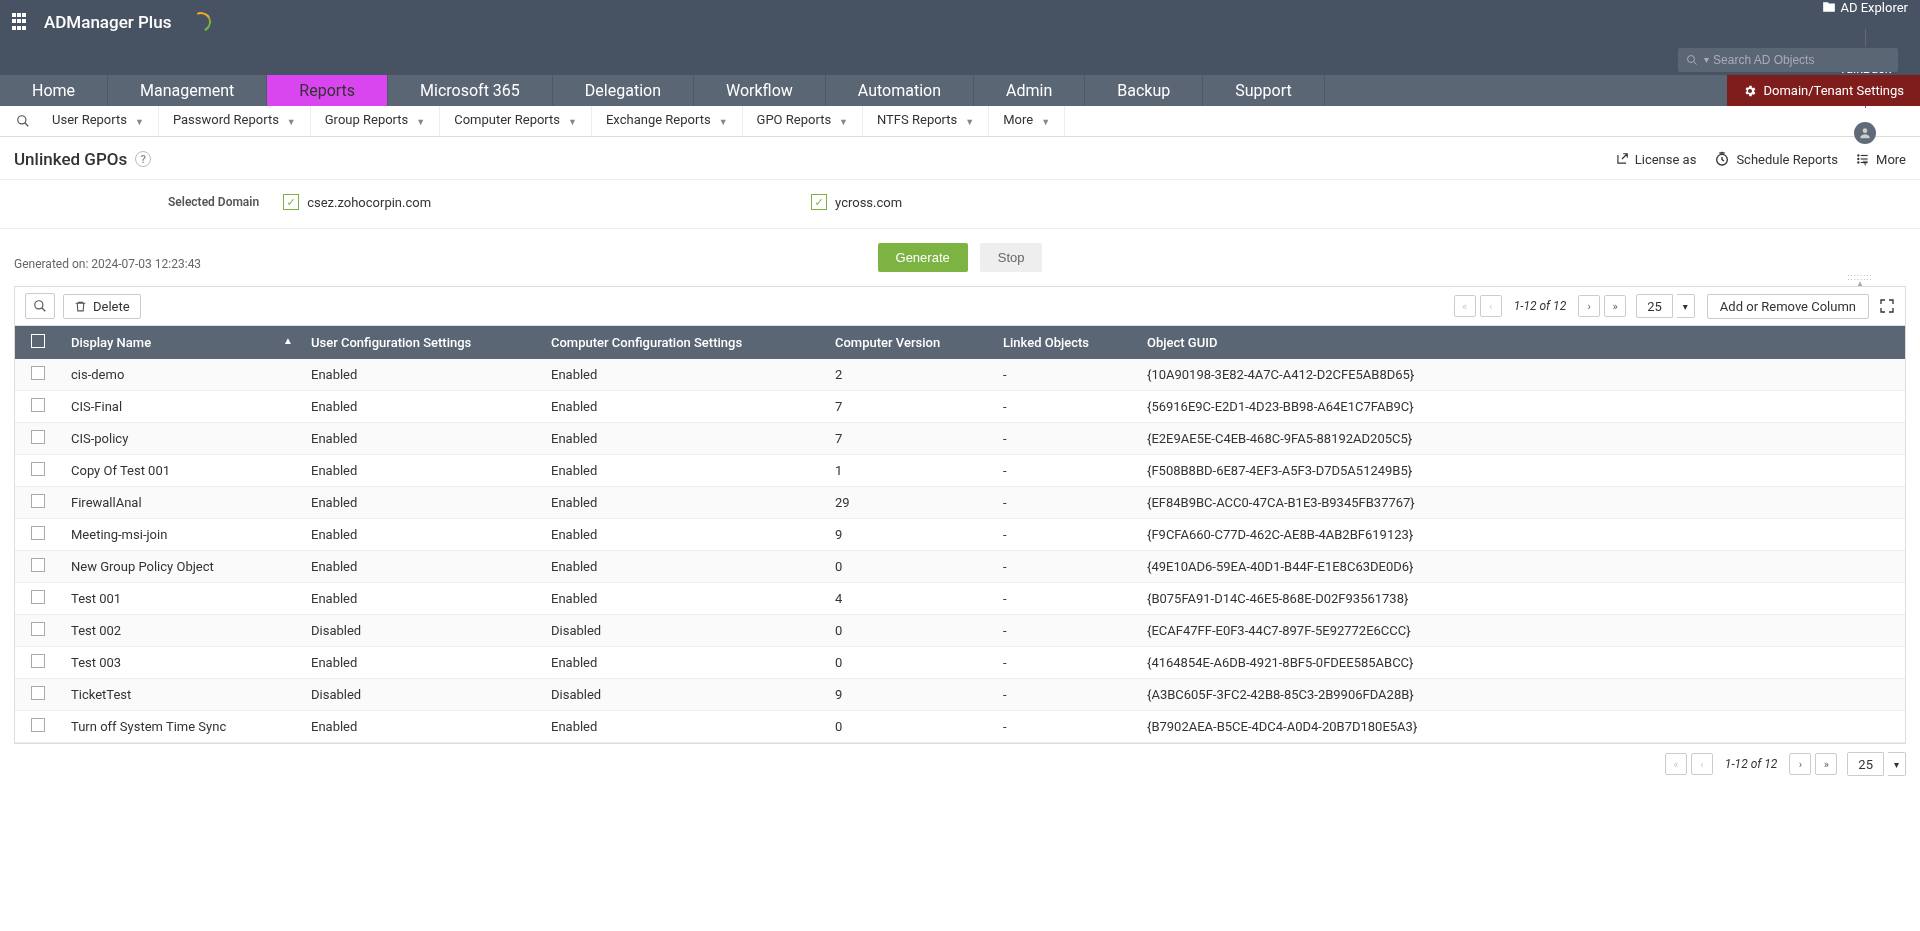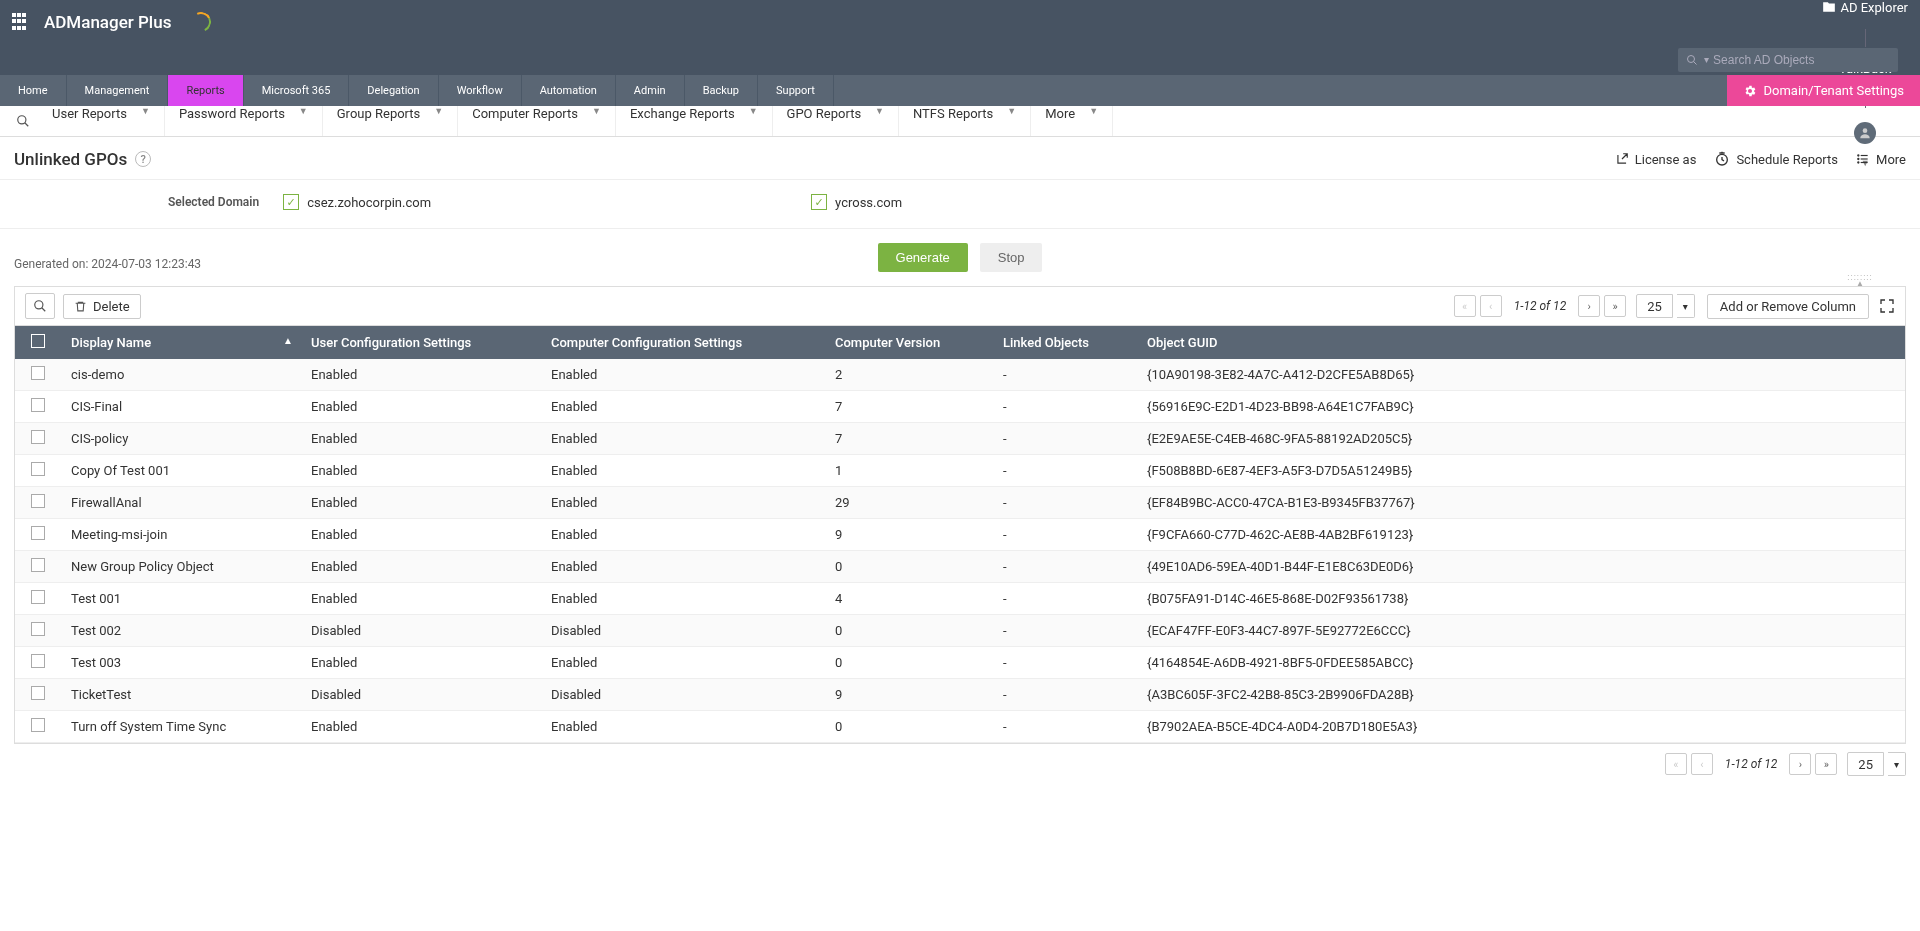--- a/index.html
+++ b/index.html
@@ -22,30 +22,30 @@
 
 .secondbar { background: #475362; display: flex; align-items: center; height: 31px; padding-right: 12px; }
 .secondbar .spacer { flex: 1; }
 .search-box { background: #5a6674; display: flex; align-items: center; height: 24px; padding: 0 8px; border-radius: 2px; margin-right:10px; width: 220px;}
 .search-box input { background: transparent; border: 0; color: #ccc; font-size: 12px; outline: none; width:100%;}
 .search-box input::placeholder { color: #aab; }
 .search-prefix { color:#aab; margin-right:6px; font-size:12px;}
 
 
 .mainnav { background: #5a6674; display: flex; height: 31px; }
-.mainnav-item { padding: 0 18px; color: #fff; display: flex; align-items: center; font-size: 11px; cursor: pointer; border-right: 1px solid #4b5867; }
+.mainnav-item { padding: 0 32px; color: #fff; display: flex; align-items: center; font-size: 16px; cursor: pointer; border-right: 1px solid #4b5867; }
 .mainnav-item.active { background: #d946ef; color: #333; }
 .mainnav .spacer { flex: 1; }
-.domain-settings { background: #ec4899; color: #fff; padding: 0 16px; display: flex; align-items: center; gap: 6px; cursor: pointer; font-size:13px;}
+.domain-settings { background: #7f1d1d; color: #fff; padding: 0 16px; display: flex; align-items: center; gap: 6px; cursor: pointer; font-size:13px;}
 .gear-icon { width:14px; height:14px; }
 
 
 .subnav { background: #fff; border-bottom: 1px solid #ddd; display: flex; align-items: center; height: 31px; padding: 0 8px; }
 .subnav-search { padding: 0 8px; cursor: pointer; }
-.subnav-item { padding: 0 14px; color: #333; display: flex; align-items: flex-start; gap: 14px; cursor: pointer; border-right: 1px solid #eee; height: 100%; font-size:13px;}
+.subnav-item { padding: 9px 14px; color: #333; display: flex; align-items: flex-end; gap: 8px; cursor: pointer; border-right: 1px solid #eee; height: 100%; font-size:13px;}
 .caret { font-size: 9px; color: #888; }
 
 
 .page-title-bar { display: flex; align-items: center; padding: 12px 14px 10px; border-bottom: 1px solid #eee; }
 .page-title { font-size: 17px; font-weight: 500; display: flex; align-items: center; gap: 8px; }
 .help-icon { width: 16px; height: 16px; border: 1px solid #bbb; border-radius: 50%; color: #888; font-size: 11px; display: flex; align-items: center; justify-content: center; }
 .page-title-bar .spacer { flex: 1; }
 .title-actions { display: flex; align-items: center; gap: 18px; font-size: 13px; }
 .title-action { display: flex; align-items: center; gap: 6px; cursor: pointer; }
 

